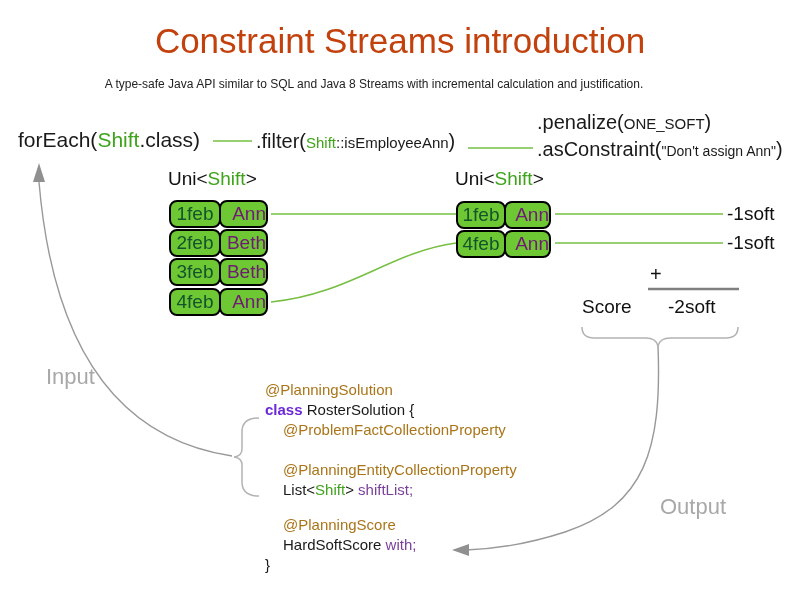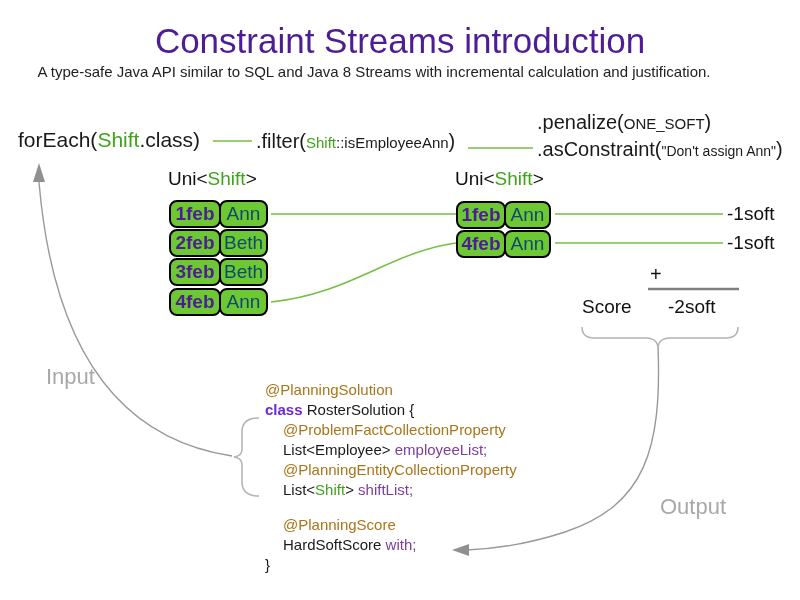--- a/index.html
+++ b/index.html
@@ -2,34 +2,34 @@
 <html><head>
 <meta charset="utf-8">
 <style>
   html,body{margin:0;padding:0;background:#fff;}
   .canvas{
     position:relative;width:800px;height:600px;background:#ffffff;overflow:hidden;
     font-family:"Liberation Sans",sans-serif;color:#1a1a1a;
   }
   .abs{position:absolute;white-space:nowrap;}
   .layer{position:absolute;left:0;top:0;}
-  .title{left:0;top:21px;width:800px;text-align:center;font-size:35px;color:#4c1d95;}
-  .subtitle{left:0;top:63px;width:748px;text-align:center;font-size:15px;color:#222;}
+  .title{left:0;top:21px;width:800px;text-align:center;font-size:35px;color:#c2410c;}
+  .subtitle{left:0;top:77px;width:748px;text-align:center;font-size:12px;color:#222;}
   .pl{font-size:20px;color:#1a1a1a;}
   .pl .sm{font-size:15px;}
   .pl .xs{font-size:14px;}
   .grn{color:#3fa31c;}
   .typelabel{font-size:19px;color:#111;}
   .shift-row{display:flex;}
   .cell{
     box-sizing:border-box;height:28px;line-height:24px;border:2px solid #000;
     border-radius:8px;background:#6ec833;text-align:center;font-size:19px;
   }
-  .cell.date{width:52px;color:#4c1d95;font-weight:bold;}
-  .cell.name{width:49px;margin-left:-2px;color:#0c4a6e;}
+  .cell.date{width:52px;color:#14532d;}
+  .cell.name{width:49px;margin-left:-2px;color:#701a75;text-align:right;}
   .penalty{font-size:19px;color:#111;}
   .plus{font-size:20px;color:#111;}
   .scoretxt{font-size:19px;color:#111;}
   .flowlabel{font-size:22px;color:#a8a8a8;}
   .cl{position:absolute;left:265px;font-size:15px;white-space:nowrap;color:#1a1a1a;}
   .cl.ind{left:283px;}
   .ann{color:#aa7519;}
   .kw{color:#6d28d9;font-weight:bold;}
   .fld{color:#7a3f99;}
   .gline{stroke:#76bf43;stroke-width:1.6;fill:none;}
@@ -113,20 +113,19 @@
   <div class="abs plus" style="left:650px;top:263px;">+</div>
   <div class="abs scoretxt" style="left:582px;top:296px;">Score</div>
   <div class="abs scoretxt" style="left:668px;top:296px;">-2soft</div>
 
   <div class="abs flowlabel" style="left:46px;top:364px;">Input</div>
   <div class="abs flowlabel" style="left:612px;top:494px;margin-left:48px;">Output</div>
 
   <div class="cl ann" style="top:381px;">@PlanningSolution</div>
   <div class="cl" style="top:401px;"><span class="kw">class</span><span> RosterSolution {</span></div>
   <div class="cl ind ann" style="top:421px;">@ProblemFactCollectionProperty</div>
-  <div class="cl ind" style="top:441px;"><span>List&lt;Employee&gt; </span><span class="fld">employeeList;</span></div>
   <div class="cl ind ann" style="top:461px;text-align:right;">@PlanningEntityCollectionProperty</div>
   <div class="cl ind" style="top:481px;"><span>List&lt;</span><span class="grn">Shift</span><span>&gt; </span><span class="fld">shiftList;</span></div>
   <div class="cl ind ann" style="top:516px;">@PlanningScore</div>
   <div class="cl ind" style="top:536px;"><span>HardSoftScore </span><span class="fld">with;</span></div>
   <div class="cl" style="top:556px;">}</div>
 
 </div>
 
 </body></html>

